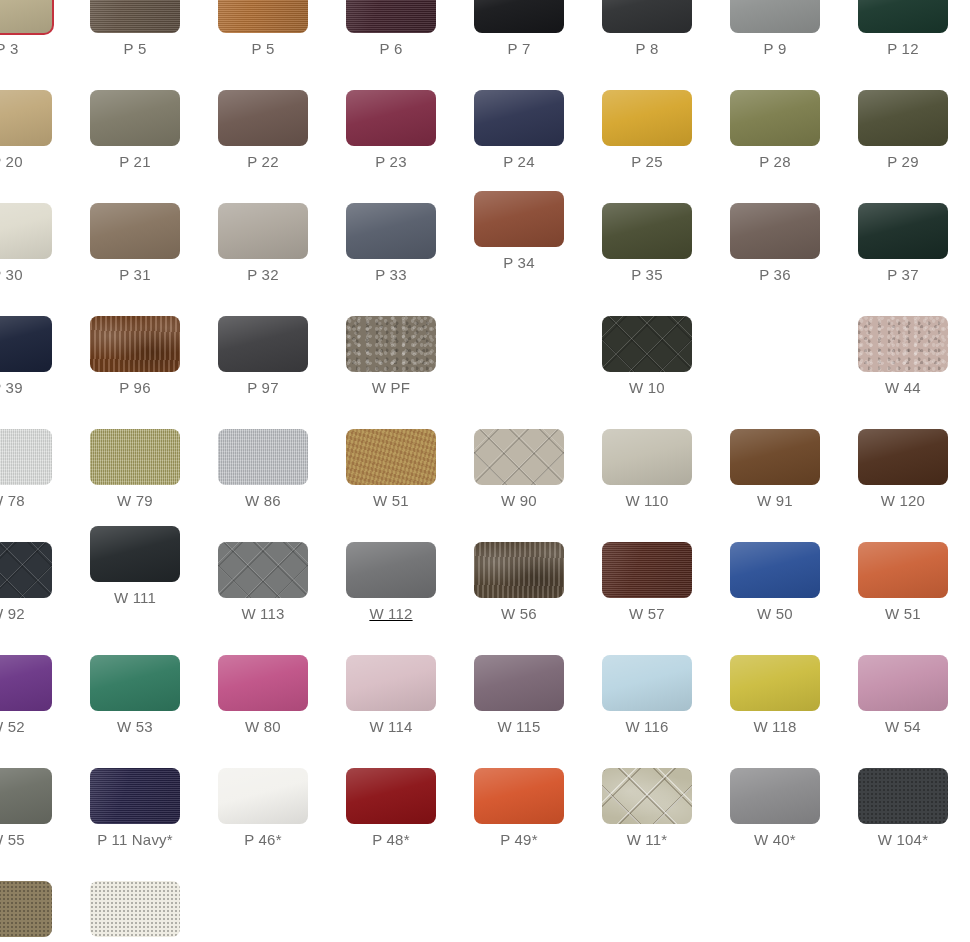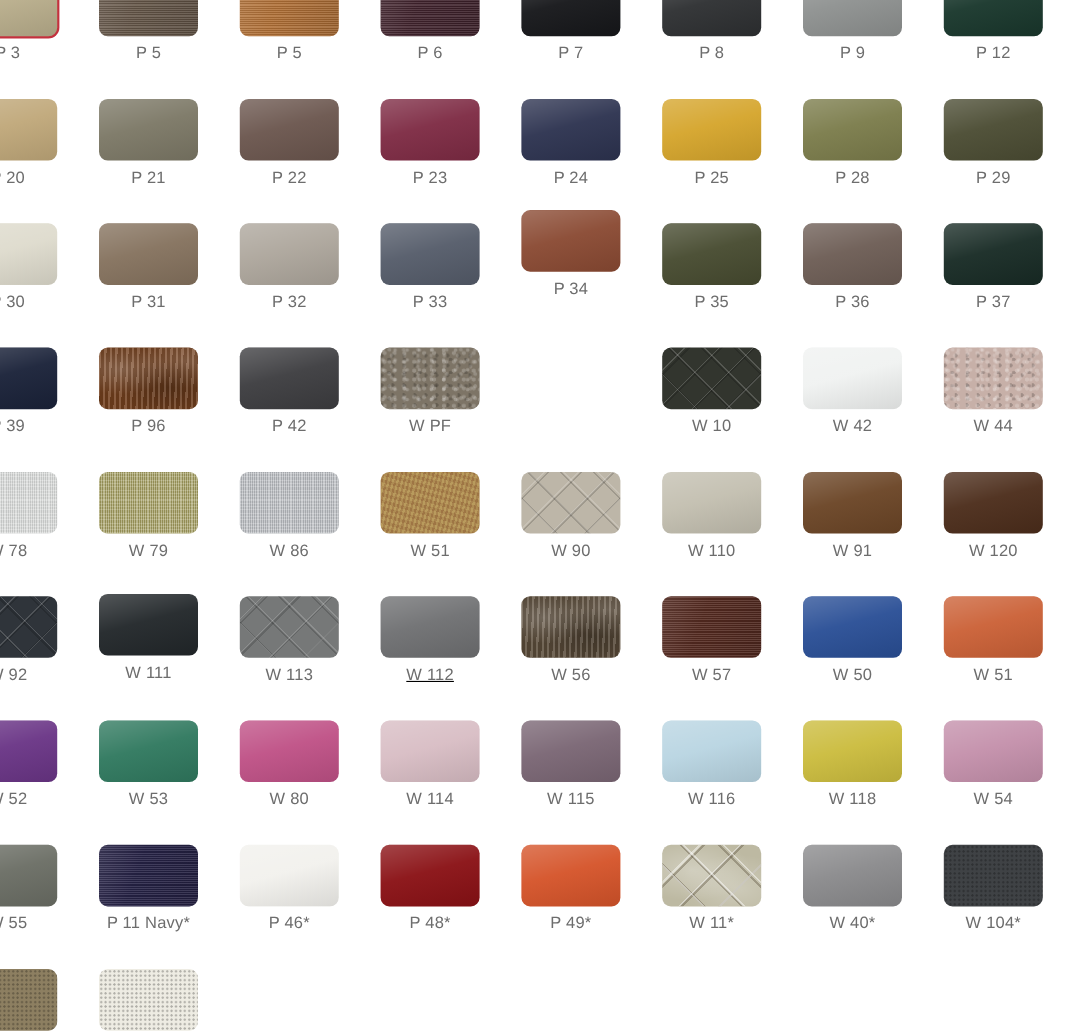--- a/index.html
+++ b/index.html
@@ -264,40 +264,34 @@
     <div class="swatch-cell" style="left: 90px; top: 316px;">
       <div class="swatch-chip" title="P 96" style="background-color: rgb(115, 64, 30);">
         <span class="tex tex-distress"></span>
       </div>
       <span class="swatch-label">P 96</span>
     </div>
     <div class="swatch-cell" style="left: 218px; top: 316px;">
       <div class="swatch-chip" title="P 97" style="background-color: rgb(61, 61, 64);">
         <span class="tex tex-gloss"></span>
       </div>
-      <span class="swatch-label">P 42</span>
+      <span class="swatch-label">P 97</span>
     </div>
     <div class="swatch-cell" style="left: 346px; top: 316px;">
       <div class="swatch-chip" title="W PF" style="background-color: rgb(125, 116, 102);">
         <span class="tex tex-pebble"></span>
       </div>
       <span class="swatch-label">W PF</span>
     </div>
     <div class="swatch-cell" style="left: 602px; top: 316px;">
       <div class="swatch-chip" title="W 10" style="background-color: rgb(50, 53, 46);">
         <span class="tex tex-quilt"></span>
       </div>
       <span class="swatch-label">W 10</span>
     </div>
-    <div class="swatch-cell" style="left: 730px; top: 316px;">
-      <div class="swatch-chip" title="W 42" style="background-color: rgb(240, 242, 241);">
-        <span class="tex tex-gloss"></span>
-      </div>
-      <span class="swatch-label">W 42</span>
-    </div>
     <div class="swatch-cell" style="left: 858px; top: 316px;">
       <div class="swatch-chip" title="W 44" style="background-color: rgb(199, 176, 168);">
         <span class="tex tex-pebble"></span>
       </div>
       <span class="swatch-label">W 44</span>
     </div>
     <div class="swatch-cell" style="left: -38px; top: 429px;">
       <div class="swatch-chip" title="W 78" style="background-color: rgb(214, 216, 215);">
         <span class="tex tex-linen"></span>
       </div>
@@ -344,21 +338,21 @@
         <span class="tex tex-gloss"></span>
       </div>
       <span class="swatch-label">W 120</span>
     </div>
     <div class="swatch-cell" style="left: -38px; top: 542px;">
       <div class="swatch-chip" title="W 92" style="background-color: rgb(47, 52, 58);">
         <span class="tex tex-quilt"></span>
       </div>
       <span class="swatch-label">W 92</span>
     </div>
-    <div class="swatch-cell" style="left: 90px; top: 540px;">
+    <div class="swatch-cell" style="left: 90px; top: 526px;">
       <div class="swatch-chip" title="W 111" style="background-color: rgb(34, 39, 42);">
         <span class="tex tex-gloss"></span>
       </div>
       <span class="swatch-label">W 111</span>
     </div>
     <div class="swatch-cell" style="left: 218px; top: 542px;">
       <div class="swatch-chip" title="W 113" style="background-color: rgb(118, 120, 120);">
         <span class="tex tex-quilt"></span>
       </div>
       <span class="swatch-label">W 113</span>

